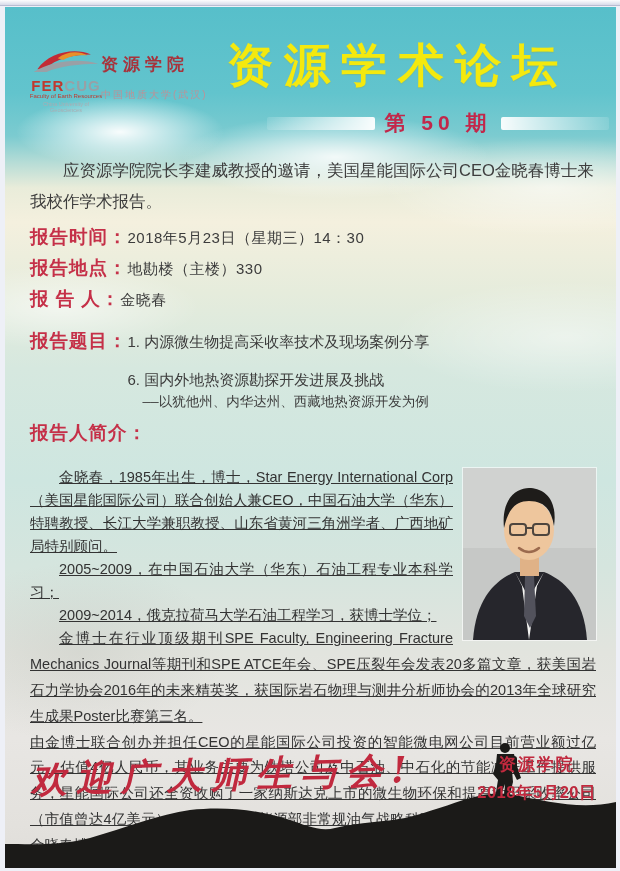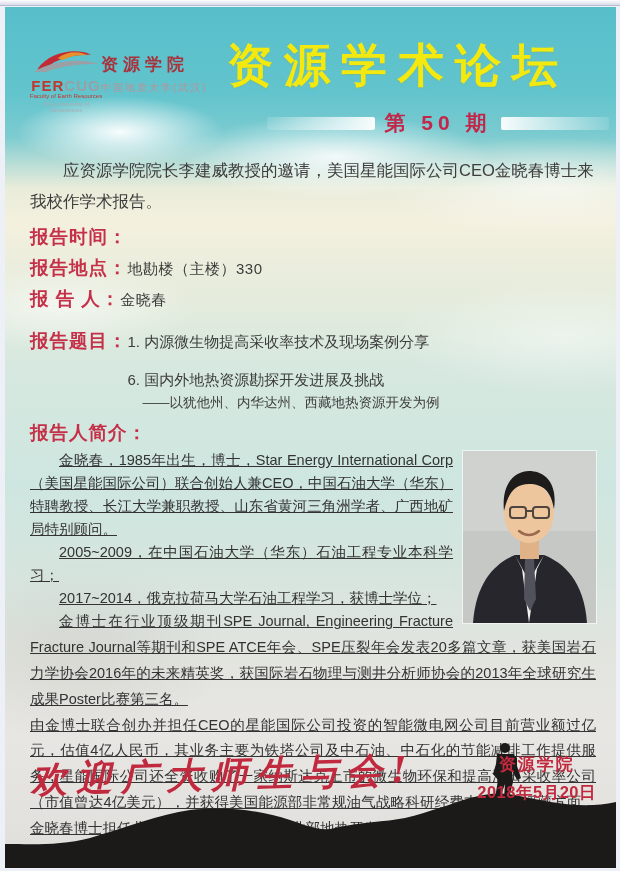--- a/index.html
+++ b/index.html
@@ -36,21 +36,21 @@
   
   .logo { position: absolute; left: 22px; top: 40px; width: 78px; text-align: center; }
   .logo-acronym { font-size: 15px; font-weight: bold; letter-spacing: 1px; line-height: 1; margin-top: 1px; }
   .logo-acronym .fer { color: #c0392f; }
   .logo-acronym .cug { color: #98a0a6; }
   .logo-sub1 { font-size: 6px; color: #c0392f; line-height: 1.25; }
   .logo-sub2 { font-size: 5.5px; color: #a9adb3; line-height: 1.2; }
 
   .college { position: absolute; left: 96px; top: 46px; }
   .college-name { font-size: 17px; font-weight: bold; color: #a7333c; letter-spacing: 5px; }
-  .university-name { font-size: 10px; color: #bb9298; letter-spacing: 2px; margin-top: 5px; }
+  .university-name { font-size: 10px; color: #bb9298; letter-spacing: 2px; margin-top: 12px; }
 
   .forum-title {
     position: absolute; left: 222px; top: 28px; width: 380px;
     font-size: 46px; font-weight: bold; color: #f4e90e;
     letter-spacing: 11px; white-space: nowrap;
     text-shadow: 0 1px 1px rgba(150,170,60,0.35);
   }
   .issue-row {
     position: absolute; left: 262px; right: 7px; top: 102px;
     display: flex; align-items: center; gap: 9px;
@@ -67,25 +67,25 @@
     text-indent: 2em; margin: 6px 0 8px;
   }
   .info-row { display: flex; align-items: baseline; margin: 6px 0; }
   .info-label {
     color: #c53048; font-weight: bold; font-size: 18.5px;
     flex: 0 0 auto; white-space: pre; letter-spacing: 1px;
   }
   .info-value { color: #3c3c3c; font-size: 15px; letter-spacing: 0.5px; }
   .topic-lines { color: #3c3c3c; font-size: 15px; }
   .topic-line { line-height: 1.75; margin-top: 12px; }
-  .topic-subnote { font-size: 13.5px; margin-left: 15px; line-height: 1.3; }
+  .topic-subnote { font-size: 13.5px; margin-left: 15px; line-height: 1.3; font-family: Liberation Mono, monospace; }
 
   .bio-heading {
     color: #c53048; font-weight: bold; font-size: 18.5px;
-    letter-spacing: 1px; margin: 9px 0 4px;
+    letter-spacing: 1px; margin: 9px 0 21px;
   }
   .bio-body { font-size: 14.5px; color: #333; line-height: 1.58; text-align: justify; }
   .bio-body p { margin: 0; text-decoration: underline; }
   .indent { text-indent: 2em; }
   .late { line-height: 1.78; }
   .speaker-photo {
     float: right; width: 133px; height: 172px;
     margin: 2px 0 6px 10px;
     box-shadow: 0 0 0 1px rgba(255,255,255,0.6);
   }
@@ -142,20 +142,21 @@
     <div class="issue-label">第 50 期</div>
     <div class="issue-bar right"></div>
   </div>
 
   <div class="content">
 
     <p class="intro">应资源学院院长李建威教授的邀请，美国星能国际公司CEO金晓春博士来我校作学术报告。</p>
 
     <div class="info-row">
       <span class="info-label">报告时间：</span>
+      <span class="info-value">2018年5月23日（星期三）14：30</span>
     </div>
     <div class="info-row">
       <span class="info-label">报告地点：</span>
       <span class="info-value">地勘楼（主楼）330</span>
     </div>
     <div class="info-row">
       <span class="info-label">报 告 人：</span>
       <span class="info-value">金晓春</span>
     </div>
 
@@ -182,22 +183,22 @@
           <ellipse cx="66" cy="62" rx="25" ry="30" fill="#eec69d"></ellipse>
           <path d="M41,60 C38,30 54,20 66,20 C80,20 95,30 91,58 C88,40 80,33 66,33 C52,33 45,42 41,60 Z" fill="#1e1c1a"></path>
           <rect x="47" y="56" width="16" height="11" rx="3" fill="none" stroke="#4d453e" stroke-width="2"></rect>
           <rect x="70" y="56" width="16" height="11" rx="3" fill="none" stroke="#4d453e" stroke-width="2"></rect>
           <line x1="63" y1="60" x2="70" y2="60" stroke="#4d453e" stroke-width="2"></line>
           <path d="M56,80 Q66,88 76,80" fill="none" stroke="#9b6a4e" stroke-width="2.5" stroke-linecap="round"></path>
         </svg>
       </span>
       <p class="indent">金晓春，1985年出生，博士，Star Energy International Corp（美国星能国际公司）联合创始人兼CEO，中国石油大学（华东）特聘教授、长江大学兼职教授、山东省黄河三角洲学者、广西地矿局特别顾问。</p>
       <p class="indent">2005~2009，在中国石油大学（华东）石油工程专业本科学习；</p>
-      <p class="indent">2017~2014，俄克拉荷马大学石油工程学习，获博士学位；</p>
-      <p class="indent late">金博士在行业顶级期刊SPE Journal, Engineering Fracture Fracture Journal等期刊和SPE ATCE年会、SPE压裂年会发表20多篇文章，获美国岩石力学协会2016年的未来精英奖，获国际岩石物理与测井分析师协会的2013年全球研究生成果Poster比赛第三名。</p>
+      <p class="indent">2009~2014，俄克拉荷马大学石油工程学习，获博士学位；</p>
+      <p class="indent late">金博士在行业顶级期刊SPE Faculty, Engineering Fracture Mechanics Journal等期刊和SPE ATCE年会、SPE压裂年会发表20多篇文章，获美国岩石力学协会2016年的未来精英奖，获国际岩石物理与测井分析师协会的2013年全球研究生成果Poster比赛第三名。</p>
       <p class="late">由金博士联合创办并担任CEO的星能国际公司投资的智能微电网公司目前营业额过亿元，估值4亿人民币，其业务主要为铁塔公司及中石油、中石化的节能减排工作提供服务，星能国际公司还全资收购了一家纳斯达克上市的微生物环保和提高油田采收率公司（市值曾达4亿美元），并获得美国能源部非常规油气战略科研经费支持。在援藏方面，金晓春博士担任北控清洁能源集团西藏事业部地热开发首席工程师，统筹规划在西藏山南市古堆地热田80MW商业化开发的人才，技术，和开发工作，对接冰岛、肯尼亚、以色列、美国的科研和商业机构。</p>
     </div>
   </div>
 
   <div class="welcome">欢迎广大师生与会!</div>
 
   <div class="signature-block">
     <div class="signature-name">资源学院</div>
     <div class="signature-date">2018年5月20日</div>
   </div>

